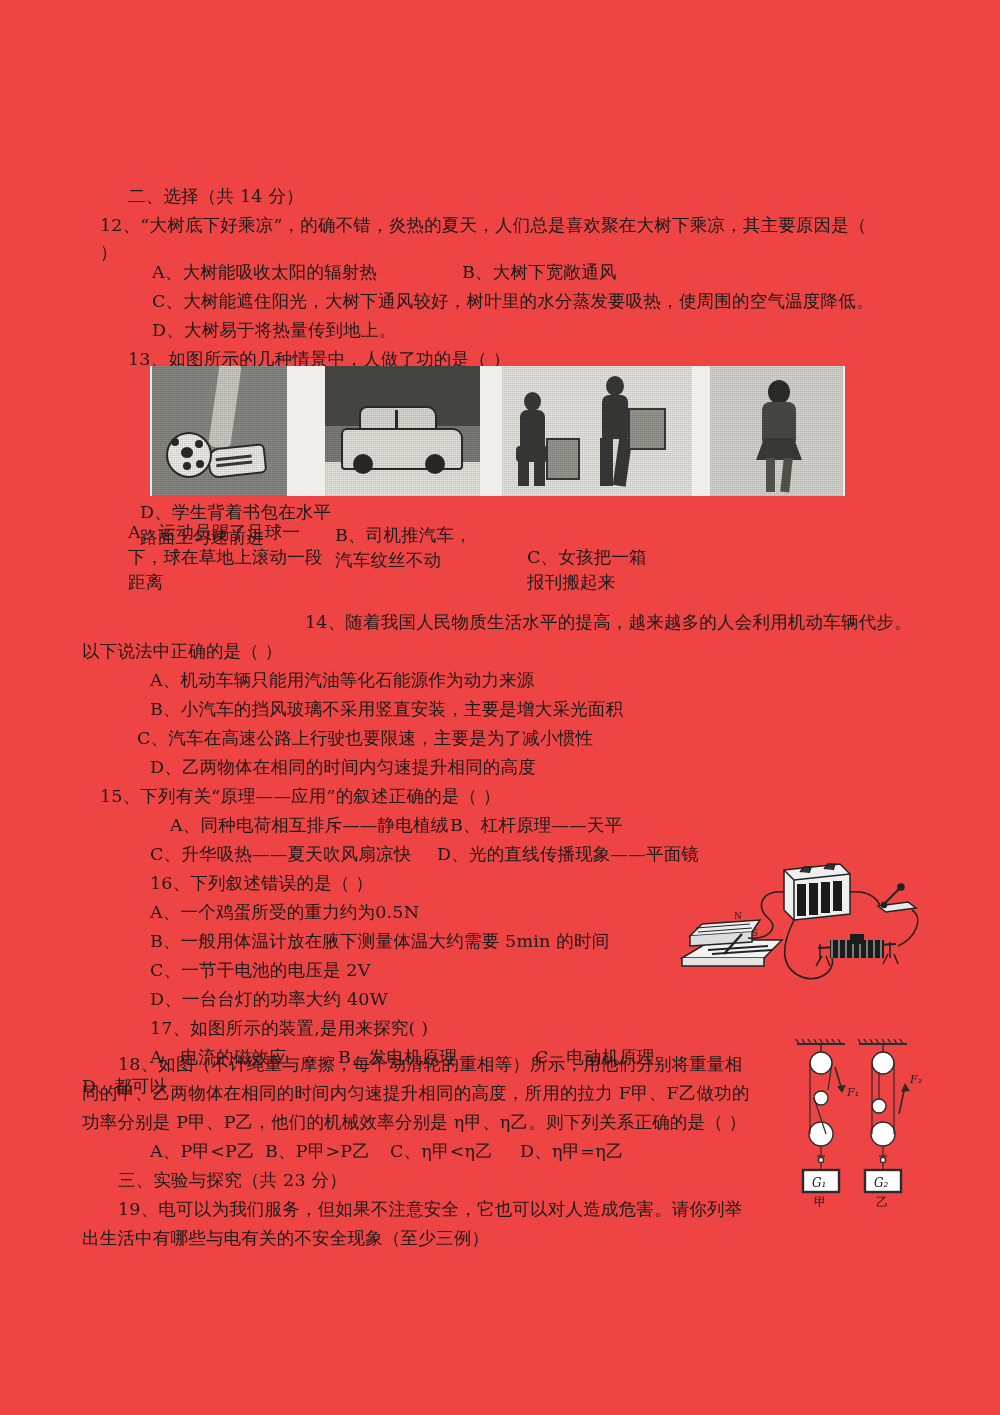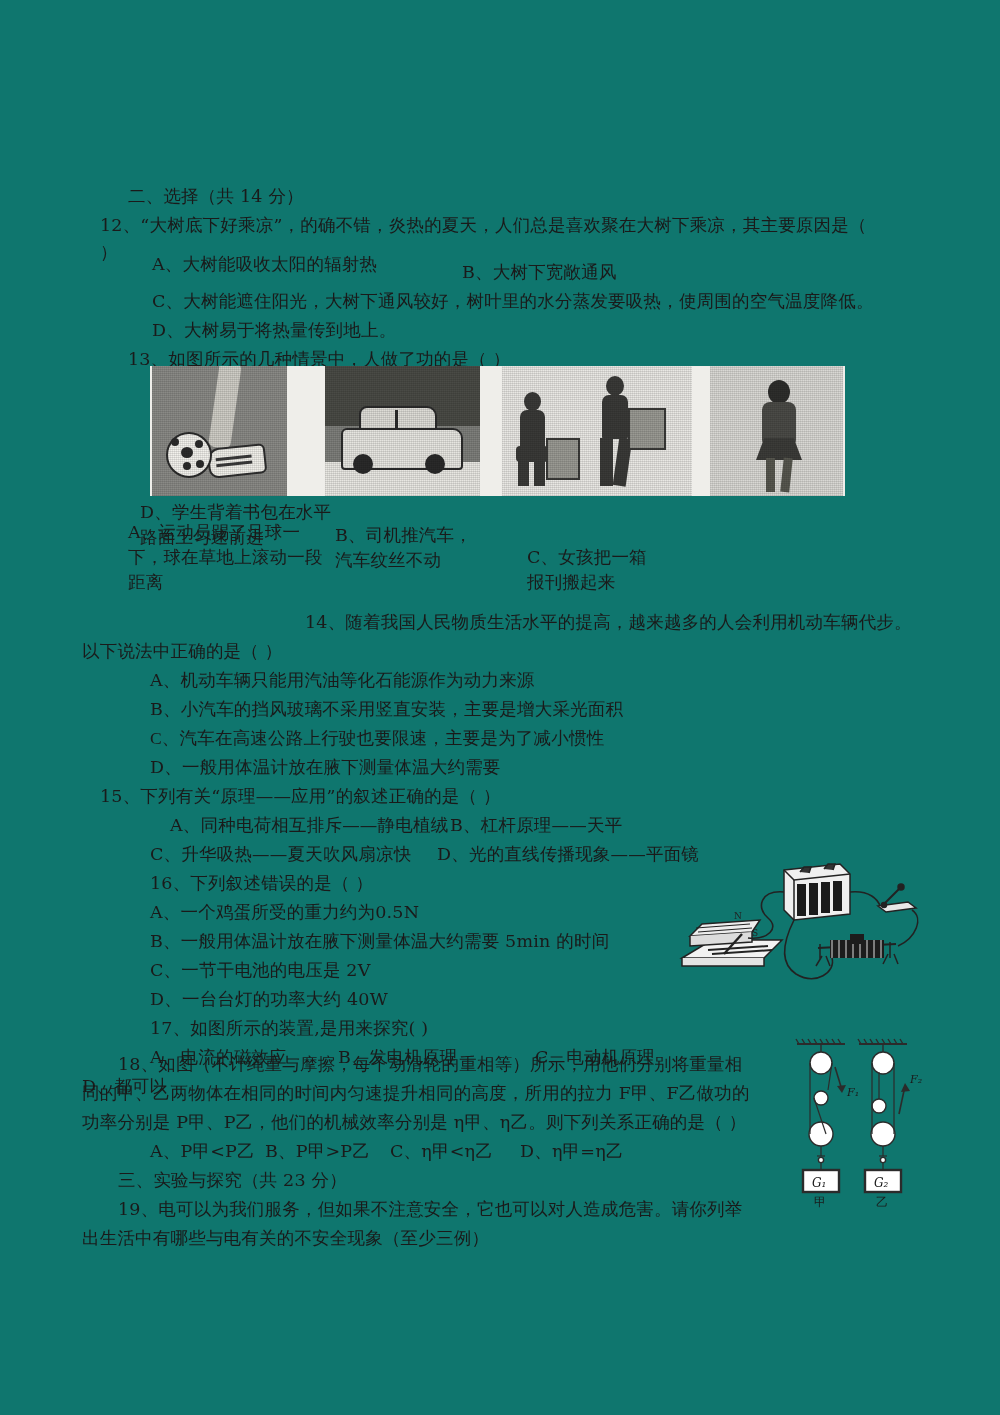--- a/index.html
+++ b/index.html
@@ -11,21 +11,21 @@
     width: 1000px;
     height: 1415px;
     position: relative;
     font-family: "DejaVu Serif", "Liberation Serif", serif;
     color: #1a1a1a;
     overflow: hidden;
   }
   .page {
     position: absolute;
     inset: 0;
-    background: #0f766e;
+    background: #ef4444;
   }
   
   .line {
     position: absolute;
     font-size: 17.5px;
     line-height: 28px;
     white-space: nowrap;
     letter-spacing: 0.2px;
   }
   .wrapline {
@@ -119,21 +119,21 @@
 </style>
 </head>
 <body>
 
 <div class="page">
 
   <div class="line sec-head" style="left:128px; top:182px;">二、选择（共 14 分）</div>
 
   <div class="line" style="left:100px; top:211px;">12、“大树底下好乘凉”，的确不错，炎热的夏天，人们总是喜欢聚在大树下乘凉，其主要原因是（</div>
   <div class="line" style="left:100px; top:238px;">）</div>
-  <div class="line" style="left:152px; top:250px;">A、大树能吸收太阳的辐射热</div>
+  <div class="line" style="left:152px; top:258px;">A、大树能吸收太阳的辐射热</div>
   <div class="line" style="left:462px; top:258px;">B、大树下宽敞通风</div>
   <div class="line" style="left:152px; top:287px;">C、大树能遮住阳光，大树下通风较好，树叶里的水分蒸发要吸热，使周围的空气温度降低。</div>
   <div class="line" style="left:152px; top:316px;">D、大树易于将热量传到地上。</div>
 
   <div class="line" style="left:128px; top:345px;">13、如图所示的几种情景中，人做了功的是（        ）</div>
 
   <div class="photo-strip">
 
     <div class="photo ph-a">
       <div class="leg"></div>
@@ -181,22 +181,22 @@
 
   <div class="wrapline" style="left:140px; top:500px; width:200px; line-height:25px;">D、学生背着书包在水平路面上匀速前进</div>
   <div class="wrapline" style="left:128px; top:520px; width:200px; line-height:25px;">A、运动员踢了足球一下，球在草地上滚动一段距离</div>
   <div class="wrapline" style="left:335px; top:523px; width:150px; line-height:25px;">B、司机推汽车，汽车纹丝不动</div>
   <div class="wrapline" style="left:527px; top:545px; width:130px; line-height:25px;">C、女孩把一箱报刊搬起来</div>
 
   <div class="line" style="left:305px; top:608px;">14、随着我国人民物质生活水平的提高，越来越多的人会利用机动车辆代步。</div>
   <div class="line" style="left:82px; top:637px;">以下说法中正确的是（        ）</div>
   <div class="line" style="left:150px; top:666px;">A、机动车辆只能用汽油等化石能源作为动力来源</div>
   <div class="line" style="left:150px; top:695px;">B、小汽车的挡风玻璃不采用竖直安装，主要是增大采光面积</div>
-  <div class="line" style="left:150px; top:724px;font-family:Liberation Serif, serif;">C、汽车在高速公路上行驶也要限速，主要是为了减小惯性</div>
-  <div class="line" style="left:150px; top:753px;">D、一般用体温计放在腋下测量体温大约需要</div>
+  <div class="line" style="left:137px; top:724px;">C、汽车在高速公路上行驶也要限速，主要是为了减小惯性</div>
+  <div class="line" style="left:150px; top:753px;">D、乙两物体在相同的时间内匀速提升相同的高度</div>
 
   <div class="line" style="left:100px; top:782px;">15、下列有关“原理——应用”的叙述正确的是（        ）</div>
   <div class="line" style="left:150px; top:811px;margin-left:20px;">A、同种电荷相互排斥——静电植绒</div>
   <div class="line" style="left:450px; top:811px;">B、杠杆原理——天平</div>
   <div class="line" style="left:150px; top:840px;">C、升华吸热——夏天吹风扇凉快</div>
   <div class="line" style="left:437px; top:840px;">D、光的直线传播现象——平面镜</div>
 
   <div class="line" style="left:150px; top:869px;">16、下列叙述错误的是（        ）</div>
   <div class="line" style="left:150px; top:898px;">A、一个鸡蛋所受的重力约为0.5N</div>
   <div class="line" style="left:150px; top:927px;">B、一般用体温计放在腋下测量体温大约需要 5min 的时间</div>

